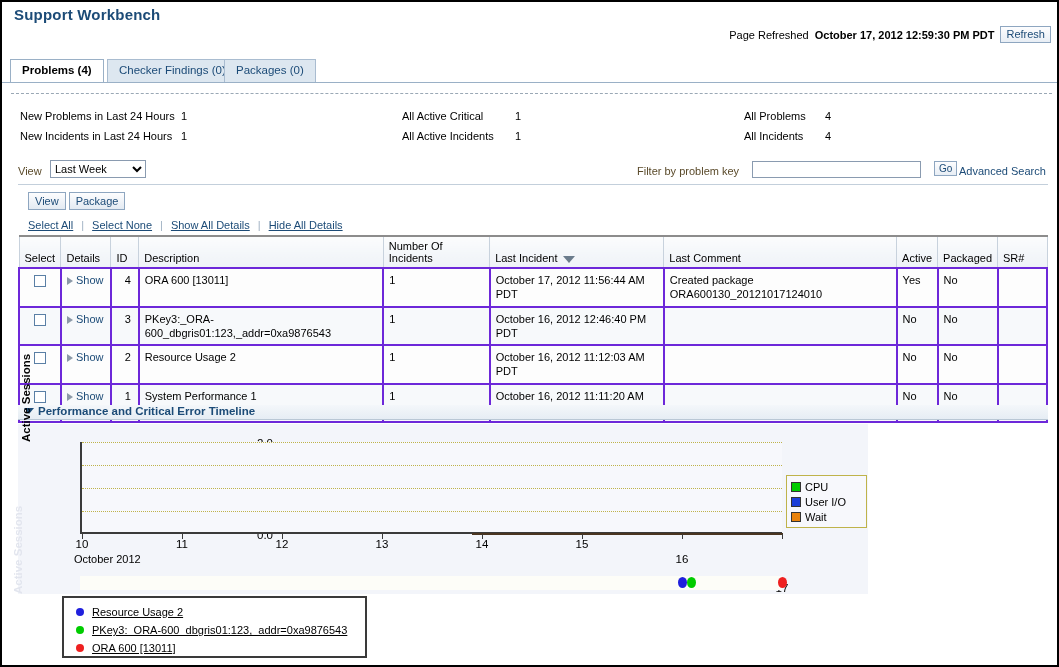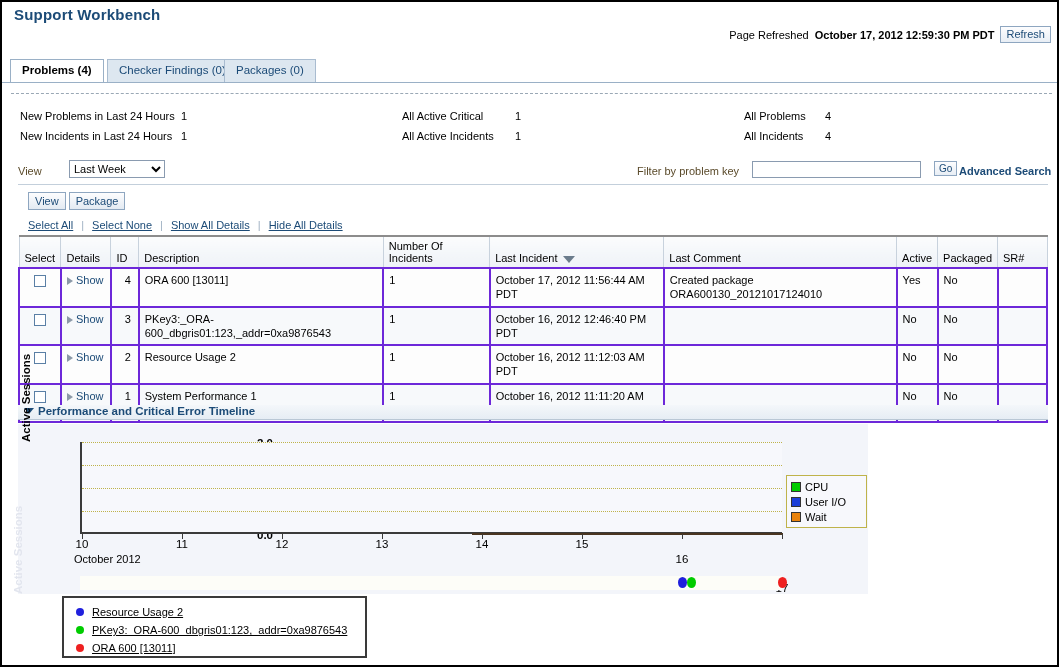--- a/index.html
+++ b/index.html
@@ -90,39 +90,38 @@
   
   .viewrow { position:absolute; left:0; top:158px; width:1059px; height:26px; }
   .view-lbl { position:absolute; left:16px; top:5px; font-size:11px; color:#5a4a2a; }
   .view-select {
     position:absolute; left:48px; top:0px;
     width:96px; height:18px;
     font-family:"Liberation Sans", sans-serif;
     font-size:11px;
     border:1px solid #8a9bb0;
     background:#fff;
-    margin-left:19px;
   }
   .filter-lbl { position:absolute; left:635px; top:5px; font-size:11px; color:#5a4a2a; }
   .filter-input {
     position:absolute; left:750px; top:1px; width:169px; height:17px;
     border:1px solid #8a9bb0; background:#fff;
     font-family:"Liberation Sans", sans-serif; font-size:11px;
     padding:0 3px;
   }
   .go-btn {
     position:absolute; left:932px; top:1px;
     font-size:10px; color:#1c4b77;
     border:1px solid #8ea6c0;
     background:linear-gradient(#fdfdfe,#e8eef5);
     padding:1px 4px; cursor:pointer;
   }
   .adv-search {
     position:absolute; left:957px; top:5px;
-    font-size:11px; color:#1c4b77; cursor:pointer;font-weight:bold;
+    font-size:11px; color:#1c4b77; cursor:pointer;
   }
   .hr-line {
     position:absolute; left:16px; top:182px; width:1030px; height:1px;
     background:#c3cfdb;
   }
 
   
   .actionbtns { position:absolute; left:26px; top:190px; display:flex; gap:3px; }
   .act-btn {
     font-size:11px; color:#1c4b77;
@@ -249,21 +248,21 @@
     background:#f7f8fc;
     border-left:2px solid #3a3a3a;
     border-bottom:2px solid #3a3a3a;
   }
   .gridline {
     position:absolute; left:0; width:100%;
     border-top:1px dotted #bfb34a;
   }
   .ytick {
     position:absolute; right:784px;
-    font-size:11.5px; color:#000; text-align:right; white-space:nowrap;font-weight:bold;
+    font-size:11.5px; color:#000; text-align:right; white-space:nowrap;
   }
   .xtick-mark {
     position:absolute; top:532px; width:1px; height:5px; background:#3a3a3a;
   }
   .xtick-lbl {
     position:absolute; top:536px; font-size:11.5px; color:#000;
     transform:translateX(-50%); white-space:nowrap;
   }
   .xaxis-title {
     position:absolute; left:72px; top:551px;

